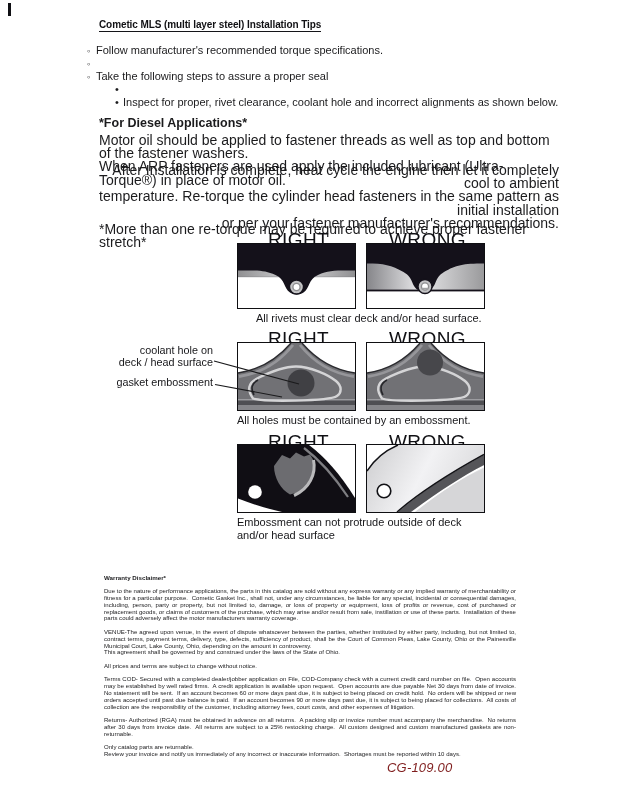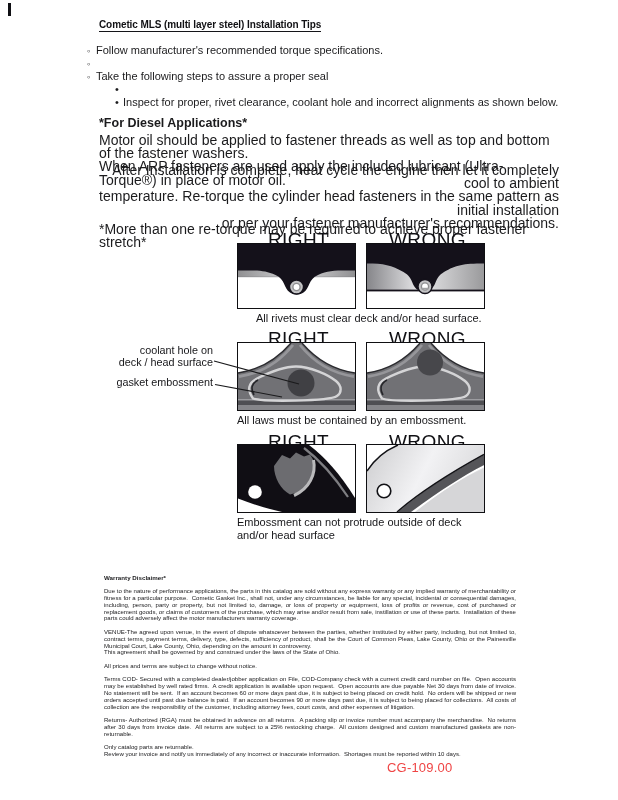--- a/index.html
+++ b/index.html
@@ -31,21 +31,21 @@
   .panel svg { display:block; }
   .caption { font-size:11px; line-height:12.6px; white-space:pre-line; color:#17171a; }
   .callout { width:117px; text-align:right; font-size:10.8px; line-height:11.8px; color:#17171a; }
   .pointer-overlay { left:206px; top:350px; z-index:6; pointer-events:none; }
 
   
   .legal { left:104px; top:574px; width:412px; }
   .legal-h { font-size:6.2px; font-weight:bold; margin:0 0 7px 0; }
   .legal-p { font-size:6.05px; line-height:6.85px; margin:0 0 6.6px 0; text-align:justify; white-space:pre-wrap; }
 
-  .page-code { left:387px; top:760px; font-size:13px; letter-spacing:0.2px; color:#ef4444; }
+  .page-code { left:387px; top:760px; font-size:13px; letter-spacing:0.2px; color:#7f1d1d;font-style:italic; }
 </style>
 </head>
 <body>
 
 <div class="abs edge-mark"></div>
 
 <div class="abs title">Cometic MLS (multi layer steel) Installation Tips</div>
 
 <div class="abs bullets">
   <div class="b-row">
@@ -163,21 +163,21 @@
     <path d="M117,30 C93,26.5 76,14 64,0" stroke="#2b2b2f" stroke-width="1.4" fill="none"></path>
     <rect y="56" width="117" height="1.6" fill="#9c9ca0"></rect>
     <rect y="57.6" width="117" height="4.4" fill="#4f4f53"></rect>
     <rect y="62" width="117" height="5" fill="#86868a"></rect>
     <path d="M15,55.5 C9,47 10,40 19,35.5 C32,29 46,23.5 58,23.5 C72,23.5 90,31.5 98,38 C104,43 104,49.5 99,53 C91,58.5 24,59 15,55.5 Z" stroke="#d4d4d6" stroke-width="2.4" fill="none"></path>
     <path d="M16,52 C12.5,45.5 13.5,40.5 20,37" stroke="#26262a" stroke-width="1.6" fill="none"></path>
     <circle cx="63" cy="19.5" r="13" fill="#47474b"></circle>
   </svg>
 </div>
 
-<div class="abs caption" style="left:237px; top:414px;">All laws must be contained by an embossment.</div>
+<div class="abs caption" style="left:237px; top:414px;">All holes must be contained by an embossment.</div>
 
 <div class="abs dg-label" style="left:237px; top:431px;">RIGHT</div>
 <div class="abs dg-label" style="left:366px; top:431px;">WRONG</div>
 
 <div class="abs panel" style="left:237px; top:444px;">
   <svg width="117" height="67" viewBox="0 0 117 67">
     <rect width="117" height="67" fill="#ffffff"></rect>
     <path d="M0,0 H71 C87,12 102,29 117,53 V67 H44 C28,63.5 13,58.5 0,53.5 Z" fill="#100e14"></path>
     <path d="M66,3 C82,15 96,31 110,52" stroke="#7e7e82" stroke-width="2.2" fill="none"></path>
     <path d="M36,21 L44,10 L52,13.5 L58,7.5 L66,11.5 L72,9.5 L76.5,17 C78,27 73,39 63,46.5 L52,49.5 C43,44.5 36,33 36,21 Z" fill="#6c6c70"></path>

